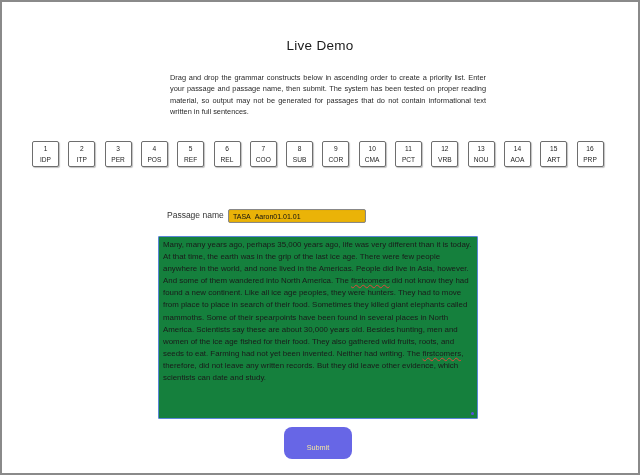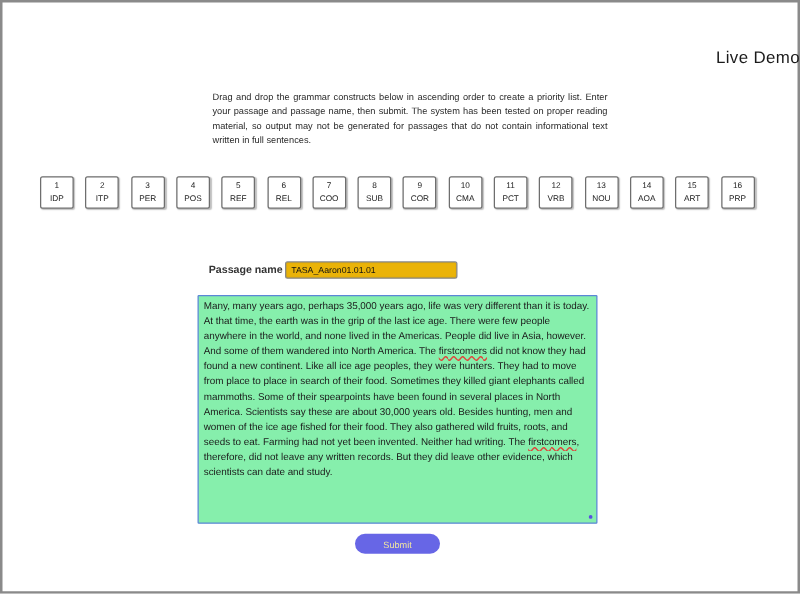--- a/index.html
+++ b/index.html
@@ -10,62 +10,62 @@
     }
     .frame {
       position: absolute; left: 0; top: 0; width: 640px; height: 475px;
       box-sizing: border-box;
       border-top: 2px solid #8a8a8a;
       border-left: 2px solid #8a8a8a;
       border-right: 2px solid #8a8a8a;
       border-bottom: 2px solid #8a8a8a;
     }
     .title {
-      position: absolute; left: 0; width: 640px; top: 38px; text-align: right;
+      position: absolute; left: 0; width: 640px; top: 38px; text-align: center;
       font-size: 13.5px; letter-spacing: 0.3px; color: #1a1a1a;
     }
     .instructions {
       position: absolute; left: 170px; top: 72px; width: 316px;
       font-size: 7.4px; line-height: 11.4px; color: #2a2a2a; text-align: justify;
       text-align-last: left;
     }
     .construct {
       position: absolute; top: 141px; width: 27px; height: 26px;
       box-sizing: border-box; border: 1px solid #6e6e6e; border-radius: 2px;
       background: #fff; box-shadow: 1px 1px 1px rgba(0,0,0,0.25);
       text-align: center; font-size: 6.6px; color: #222; cursor: grab;
     }
     .construct .num { display: block; margin-top: 3px; line-height: 8px; }
     .construct .code { display: block; margin-top: 3px; line-height: 8px; }
     .pn-label {
-      position: absolute; left: 167px; top: 210px; font-size: 8.5px; color: #333; font-weight: bold;
+      position: absolute; left: 167px; top: 210px; font-size: 8.5px; color: #333;
     }
     .pn-input {
       position: absolute; left: 228px; top: 209px; width: 138px; height: 14px;
       box-sizing: border-box; border: 1px solid #888; border-radius: 2px;
       font-family: "Liberation Sans", sans-serif; font-size: 7px; padding: 0 4px;
       color: #111; background: #eab308; box-shadow: inset 0 0 1px rgba(0,0,0,0.2);
     }
     .passage {
       position: absolute; left: 158px; top: 236px; width: 320px; height: 183px;
       box-sizing: border-box; border: 1px solid #5b86d6; border-radius: 1px;
       padding: 2px 4px; font-family: "Liberation Sans", sans-serif;
-      font-size: 7.9px; line-height: 12.1px; color: #1a1a1a; background: #86efac;
+      font-size: 7.9px; line-height: 12.1px; color: #1a1a1a; background: #15803d;
       white-space: pre-wrap; overflow: hidden;
     }
     .spell { text-decoration: underline wavy #e0443a; text-decoration-thickness: 0.6px; }
     .resize-dot {
       position: absolute; left: 471px; top: 412px; width: 3px; height: 3px;
       border-radius: 50%; background: #5a4fe0;
     }
     .submit {
       position: absolute; left: 284px; top: 427px; width: 68px; height: 16px;
       border: none; border-radius: 8px; background: #6766e6; color: #f2e6a0;
       font-family: "Liberation Sans", sans-serif; font-size: 7.3px; cursor: pointer;
-      padding: 0;
+      padding: 16px;
     }
   </style>
 </head>
 <body>
 
 <div class="frame"></div>
 
 <div class="title">Live Demo</div>
 
 <div class="instructions">Drag and drop the grammar constructs below in ascending order to create a priority list. Enter your passage and passage name, then submit. The system has been tested on proper reading material, so output may not be generated for passages that do not contain informational text written in full sentences.</div>

